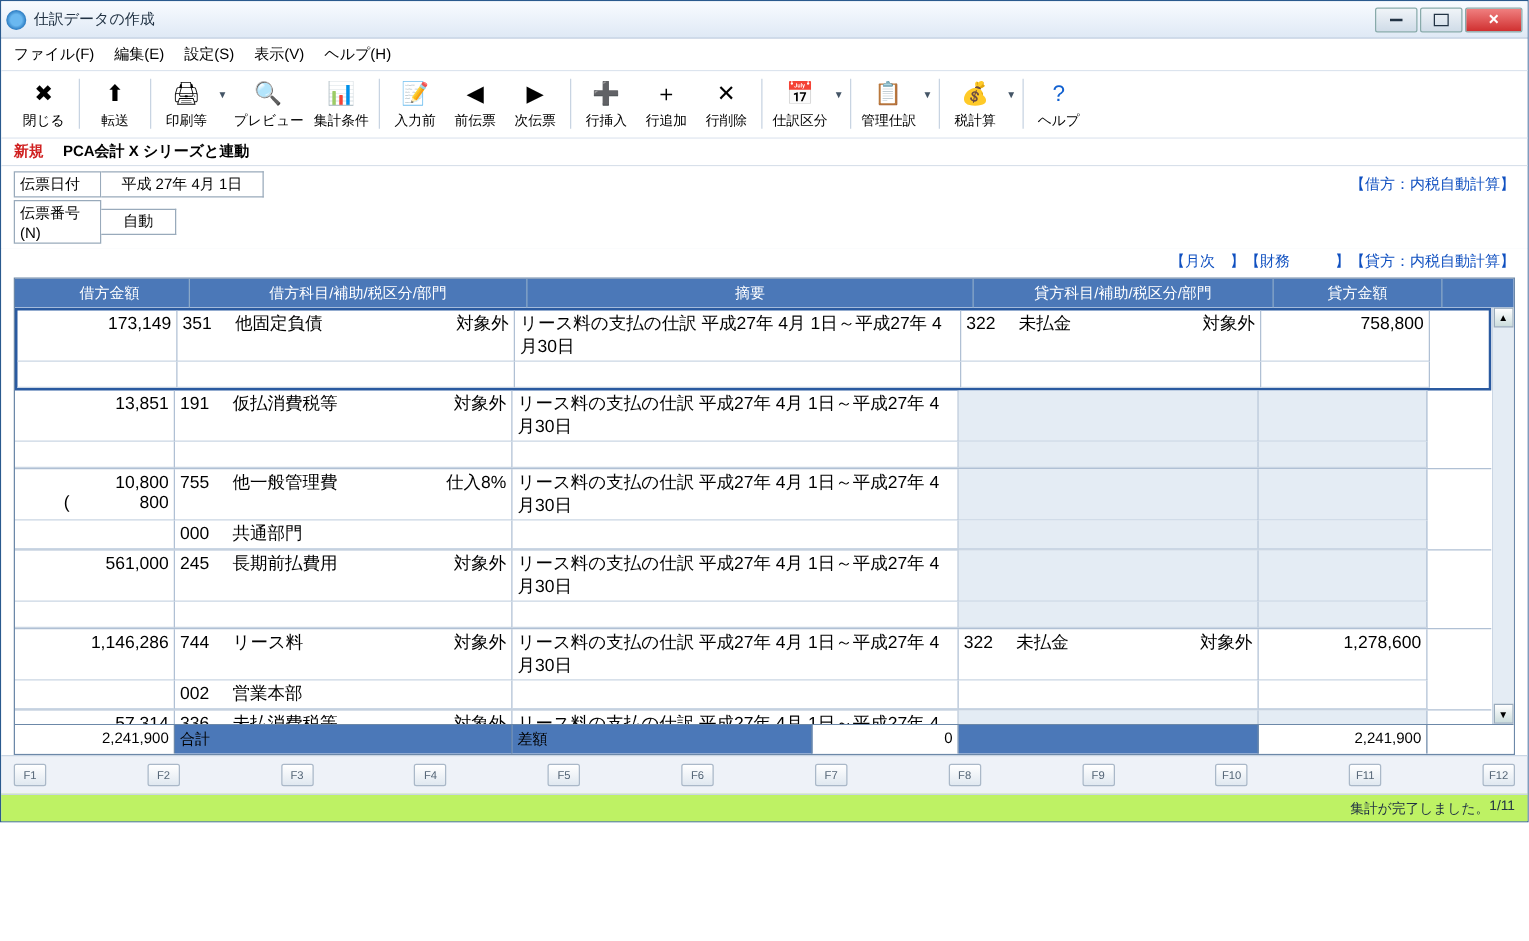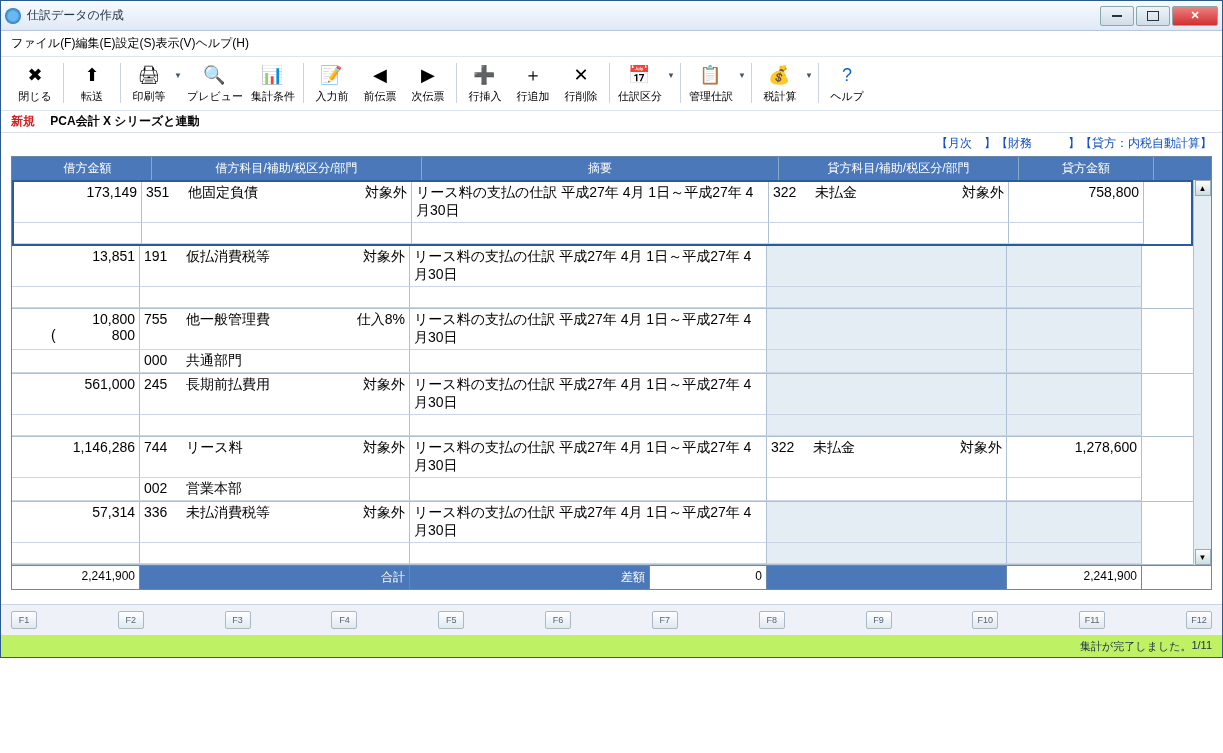--- a/index.html
+++ b/index.html
@@ -11,21 +11,21 @@
 .titlebar .app-icon { width: 16px; height: 16px; margin-right: 6px; background: radial-gradient(circle,#6ab8f0 40%,#2a7ac0 70%); border-radius: 50%; }
 .titlebar .title { flex: 1; font-size: 12px; color: #234; }
 .win-btns { display: flex; gap: 2px; }
 .win-btn { width: 34px; height: 20px; border: 1px solid #8aa; display: flex; align-items: center; justify-content: center; font-size: 11px; background: linear-gradient(#f0f4f8,#d0dce8); border-radius: 2px; cursor: pointer; }
 .win-btn.min::before{content:"";display:block;width:10px;height:2px;background:#234;}
 .win-btn.max::before{content:"";display:block;width:10px;height:8px;border:1px solid #234;}
 .win-btn.close { background: linear-gradient(#f08080,#d03030); color:#fff; font-weight:bold; width:46px;}
 .win-btn.close::before{content:"✕";}
 
 
-.menubar { padding: 4px 10px; background: #fff; border-bottom: 1px solid #dce4ee; display: flex; }
+.menubar { padding: 4px 10px; background: #fff; border-bottom: 1px solid #dce4ee; display: flex; gap: 16px; }
 .menubar span { cursor: pointer; }
 
 
 .toolbar { display: flex; align-items: flex-start; padding: 4px 10px; background: #fff; border-bottom: 1px solid #dce4ee; gap: 0; }
 .tb-grp{display:flex;align-items:flex-start;}
 .tb-btn { display: flex; flex-direction: column; align-items: center; justify-content: center; min-width: 48px; padding: 2px 4px; cursor: pointer; font-size: 11px; gap:2px;}
 .tb-btn .ico { width: 24px; height: 24px; display:flex;align-items:center;justify-content:center;font-size:18px;}
 .tb-sep { width:1px; height:40px; background:#c8d4e2; margin:2px 4px;}
 .tb-dd { width:10px; display:flex; align-items:center; justify-content:center; color:#456; font-size:8px; padding-top:10px; cursor:pointer;}
 
@@ -62,21 +62,21 @@
 .c.cacc{width:240px;display:flex;}
 .c.camt{width:135px;text-align:right;}
 .acc-code{width:42px;}
 .acc-name{flex:1;}
 .acc-tax{width:52px;text-align:right;}
 .grey{background:#e4ecf4;}
 
 
 .sumrow{display:flex; background:#fff; border-top:1px solid #6c88a8;}
 .sumrow .c{border-right:1px solid #6c88a8; padding:3px 4px; font-size:12px;}
-.sumrow .lbl{background:#4b78b8;color:#ffffff;text-align:right;}
+.sumrow .lbl{background:#4b78b8;color:#000000;text-align:left;}
 
 
 .fkeys{display:flex; justify-content:space-between; padding:6px 10px; background:#eef2f8; border-top:1px solid #cad6e4;}
 .fkey{width:26px;height:18px;border:1px solid #aab8c8;background:linear-gradient(#fff,#e0e8f0);font-size:9px;color:#567;display:flex;align-items:center;justify-content:center;border-radius:2px;}
 
 
 .status{display:flex;justify-content:flex-end;padding:3px 10px;background:#bef264;border-top:1px solid #cad6e4;font-size:11px;color:#234;}
 
 
 .vscroll{width:18px;background:#e4ecf4;border-left:1px solid #b0c0d4;display:flex;flex-direction:column;align-items:center;}
@@ -187,20 +187,35 @@
         <div class="ico" style="color:#1060d0">?</div>
         <span>ヘルプ</span>
       </div>
   </div>
 
   <div class="hdr-strip">
     <span class="new">新規</span>
     <span>PCA会計 X シリーズと連動</span>
   </div>
 
+  <div class="form-area">
+    <div class="form-left">
+      <div class="frow">
+        <div class="flabel">伝票日付</div>
+        <div class="fval">平成 27年  4月  1日</div>
+      </div>
+      <div class="frow">
+        <div class="flabel">伝票番号(N)</div>
+        <div class="fval auto">自動</div>
+      </div>
+    </div>
+    <div class="form-right">
+      <div class="brk">【借方：内税自動計算】</div>
+    </div>
+  </div>
 
   <div class="bracket-row">
     <span>【月次　】</span>
     <span>【財務　　　】</span>
     <span>【貸方：内税自動計算】</span>
   </div>
 
   <div class="grid-wrap">
     <div class="grid">
       <div class="grid-hdr">

